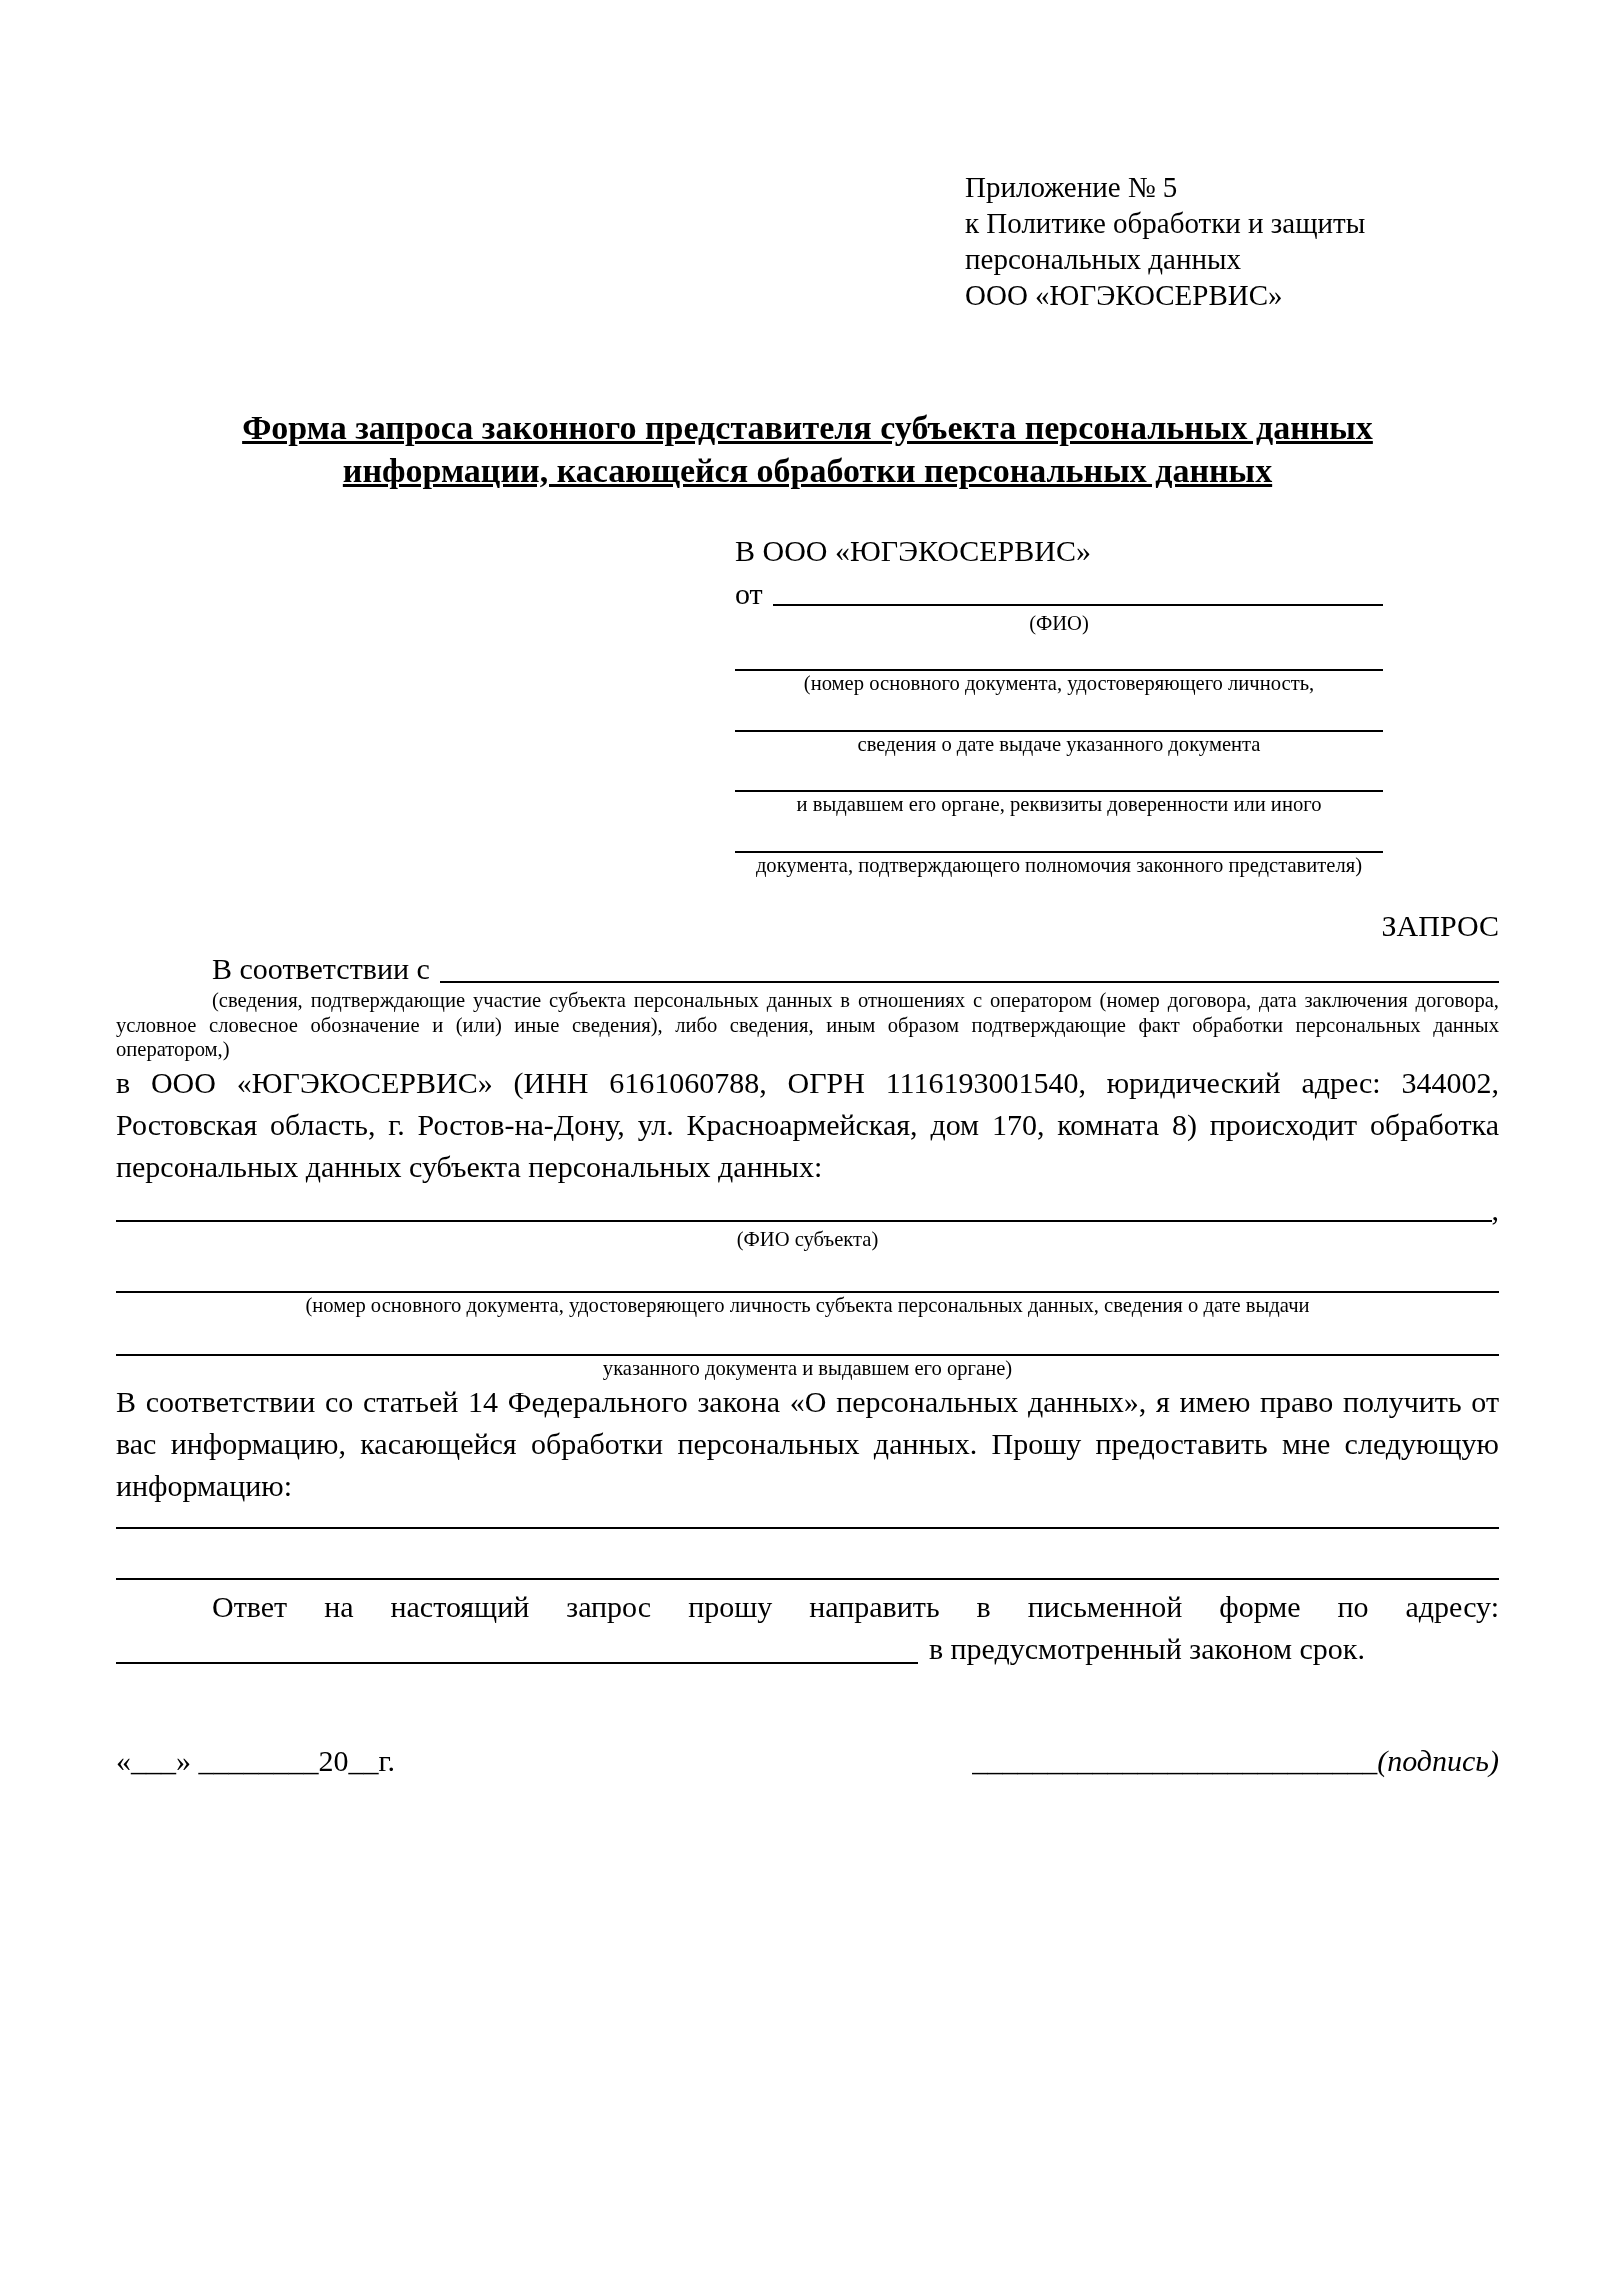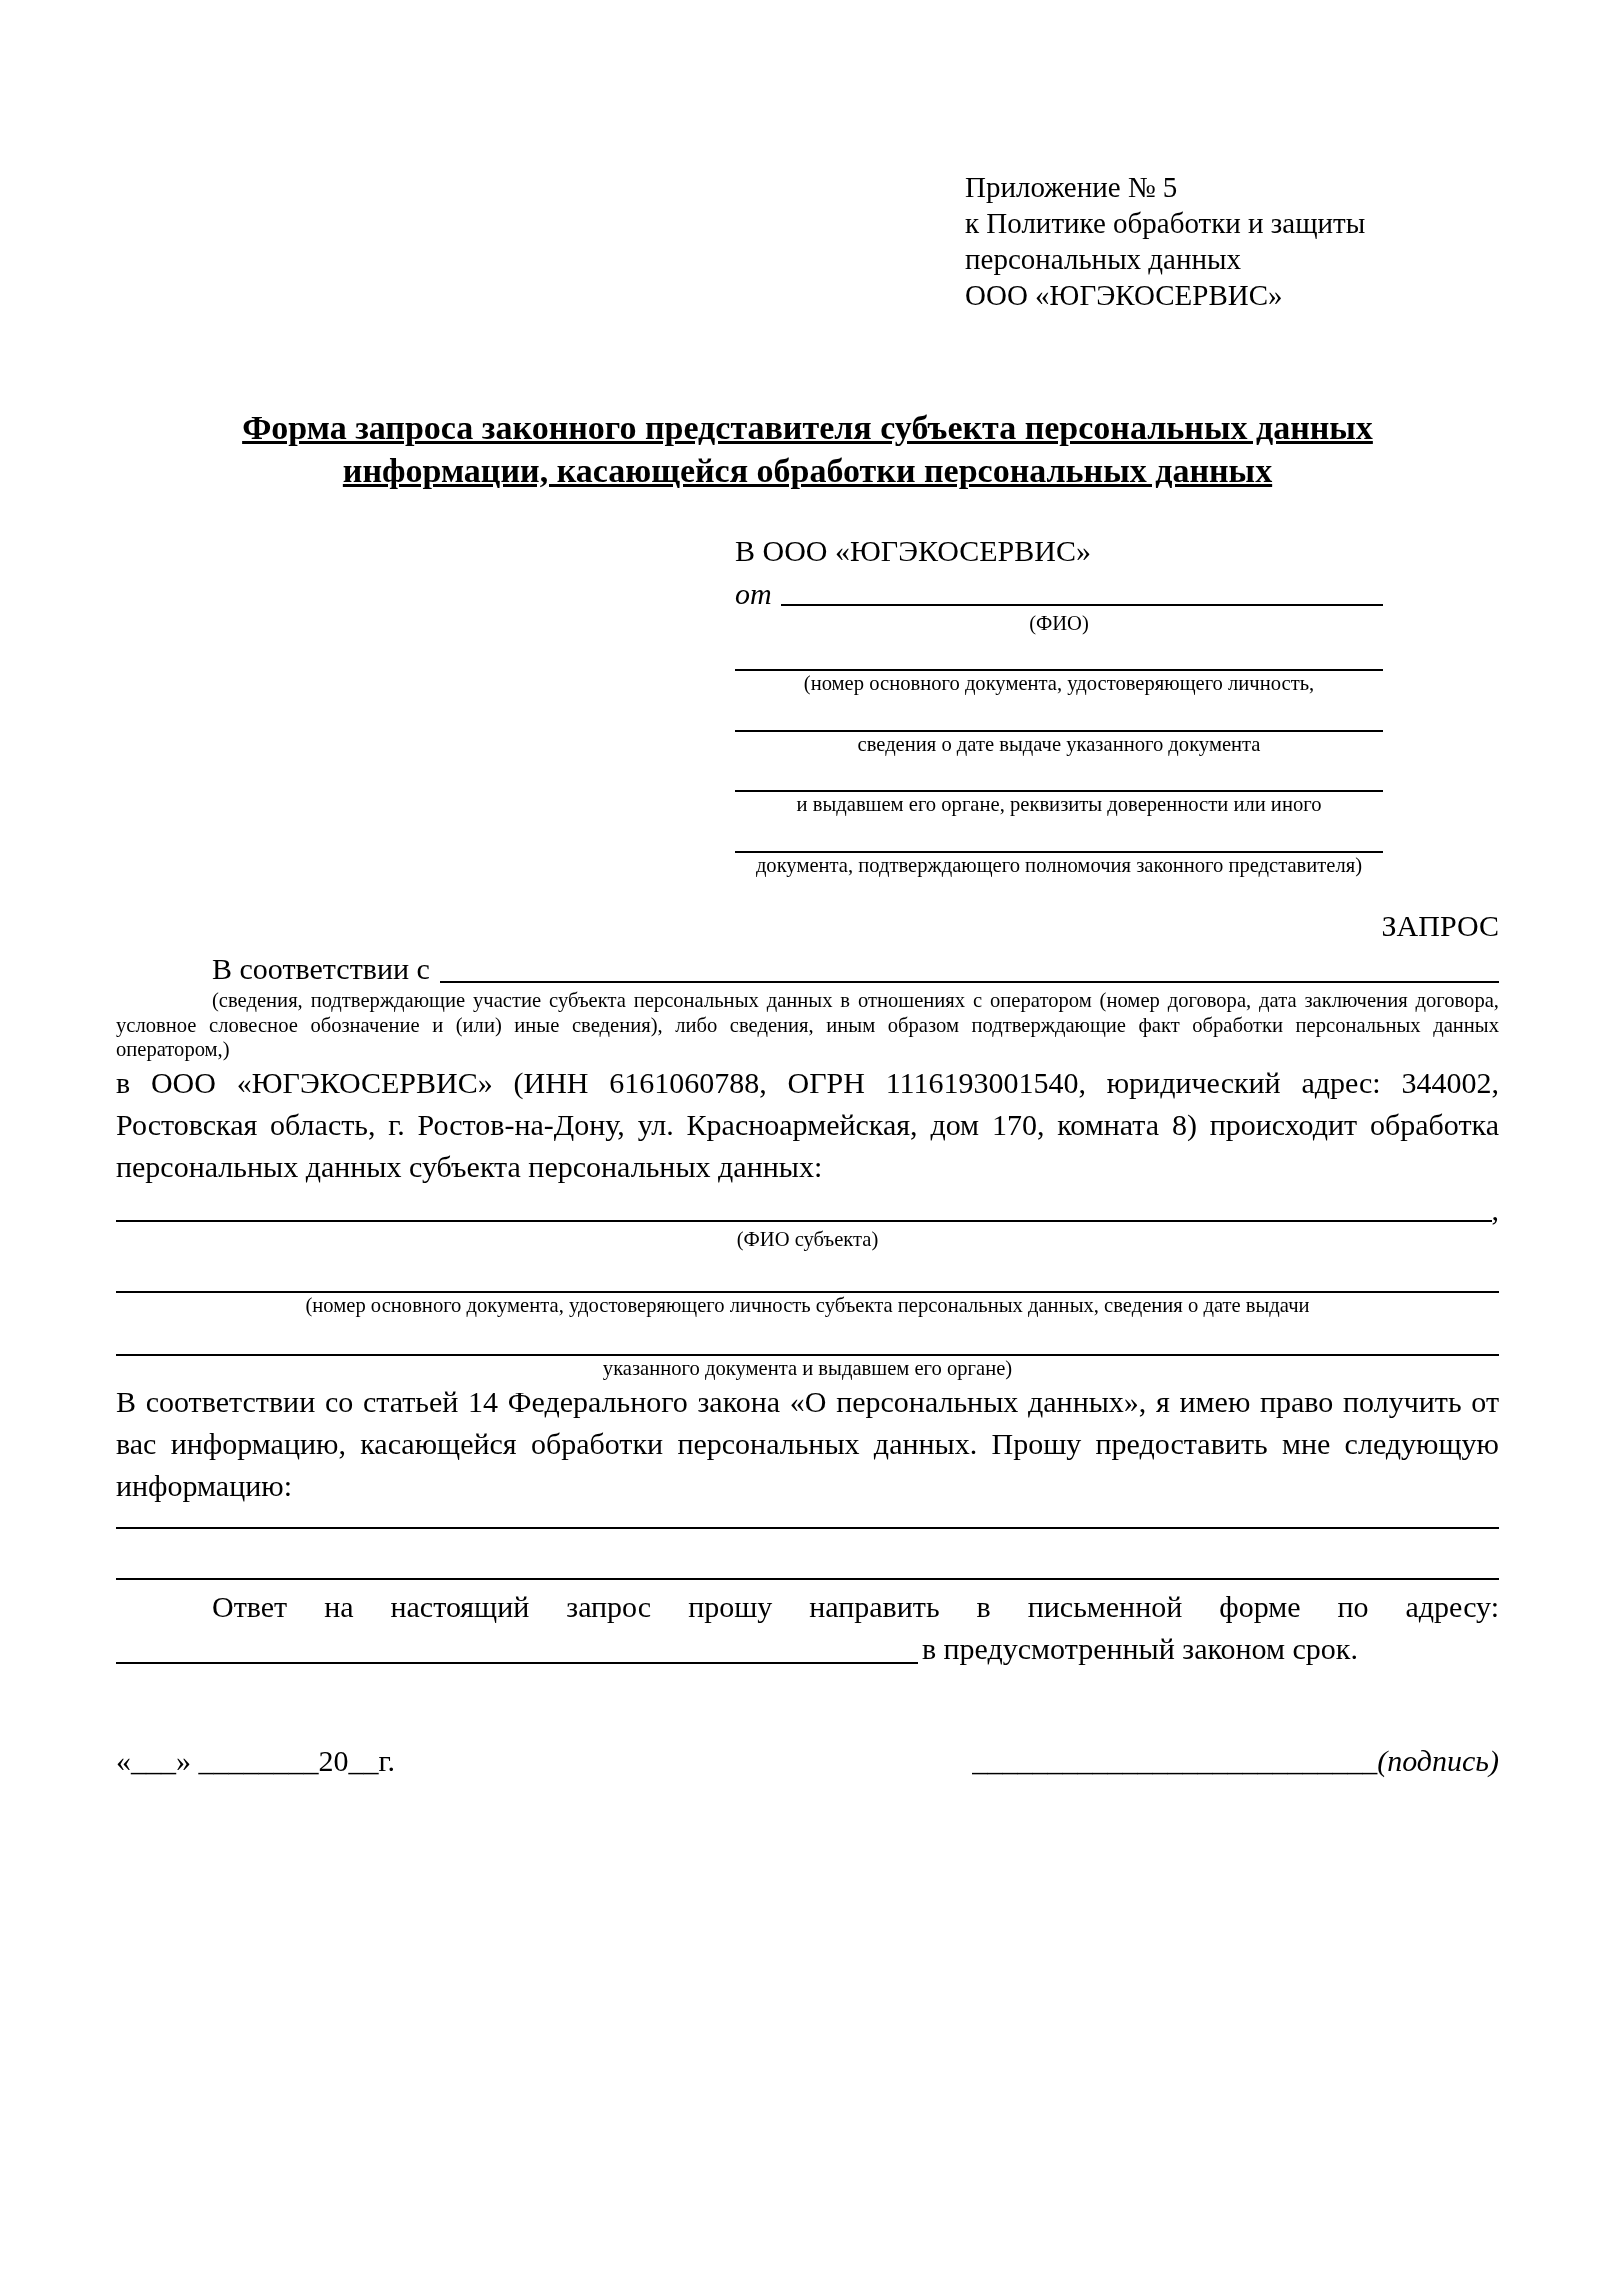--- a/index.html
+++ b/index.html
@@ -9,37 +9,37 @@
     box-sizing:border-box;padding:169px 122px 0 116px;
     margin:0 auto;position:relative;overflow:hidden;
   }
   
   .appendix{margin-left:849px;font-size:29px;line-height:36px;white-space:nowrap;}
   
   .title{margin-top:93px;text-align:center;font-weight:bold;font-size:34px;line-height:43px;}
   .title div{white-space:nowrap;text-decoration:underline;}
   
   .addr{margin-top:41px;margin-left:619px;width:648px;font-size:30px;line-height:35px;}
-  .addr-from{display:flex;margin-top:7.8px;font-style:italic;}
+  .addr-from{display:flex;margin-top:7.8px;}
   .fill{flex:1 1 auto;border-bottom:2.9px solid #000;margin-bottom:4.9px;margin-left:9.8px;}
   .cap{font-size:20.6px;line-height:25.5px;text-align:center;}
   .addr .fline{height:0;border-bottom:2.9px solid #000;margin-top:33px;}
   
   .zapros{margin-top:28px;text-align:right;font-size:30px;line-height:39px;}
   .sootv{display:flex;margin-top:3.9px;font-size:30px;line-height:39px;}
   .sootv .label{margin-left:96px;white-space:nowrap;}
   .footnote{font-size:20.6px;line-height:24.5px;text-align:justify;text-indent:96px;}
   .body{font-size:30px;line-height:42px;text-align:justify;margin:0;}
   .subject-row{display:flex;margin-top:3.9px;font-size:30px;line-height:35px;}
   .subject-row .fill{margin-left:0;}
   .fline.full{height:0;border-bottom:2.9px solid #000;}
   .mt40{margin-top:39px;} .mt36{margin-top:35px;} .mt20{margin-top:19.6px;} .mt50{margin-top:49px;}
   .reply1{font-size:30px;line-height:42px;margin-top:5.9px;text-indent:96px;
           text-align:justify;text-align-last:justify;}
-  .reply2{display:flex;font-size:30px;line-height:42px;}
+  .reply2{display:flex;font-size:30px;line-height:42px;gap:7px;}
   .reply2 .ffixed{flex:0 0 802px;border-bottom:2.9px solid #000;margin-bottom:5.9px;}
   .reply2 .tail{margin-left:3.9px;white-space:nowrap;}
   .bottom{display:flex;justify-content:space-between;margin-top:71px;font-size:30px;line-height:39px;}
   .sig{white-space:nowrap;font-style:italic;}
 </style>
 </head>
 <body>
 
 <div class="page">
 

